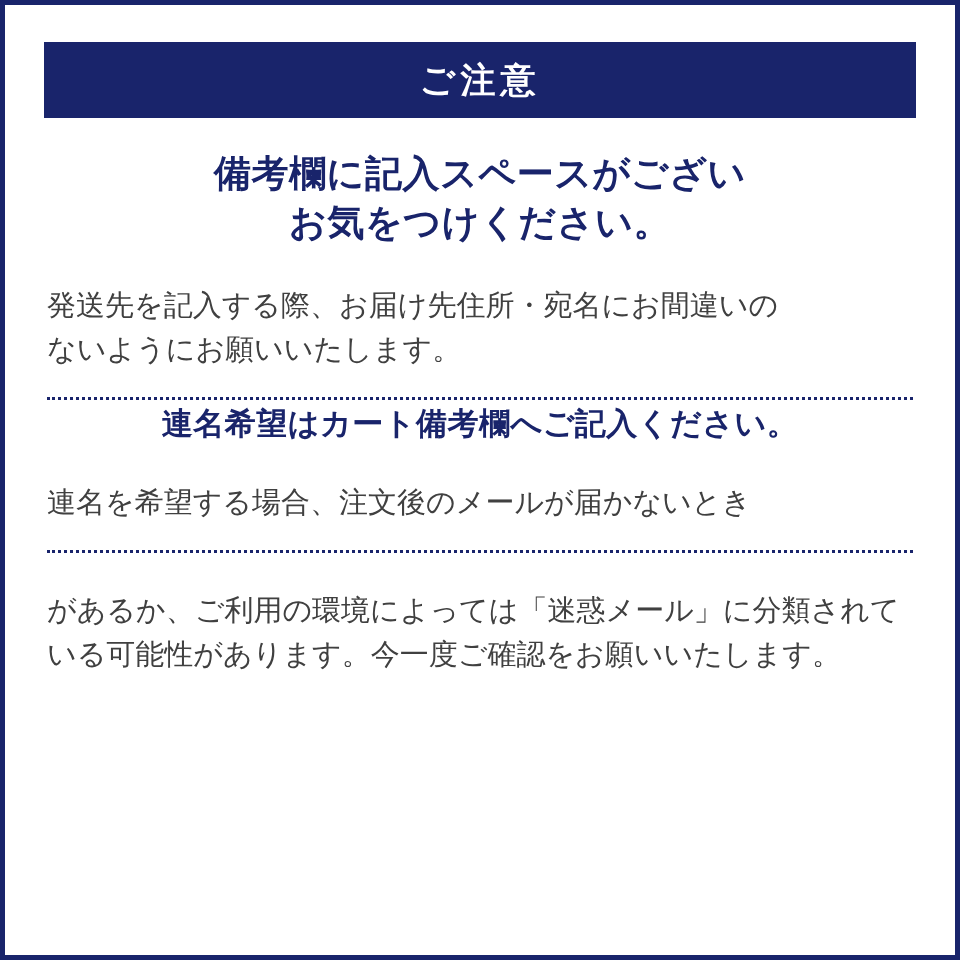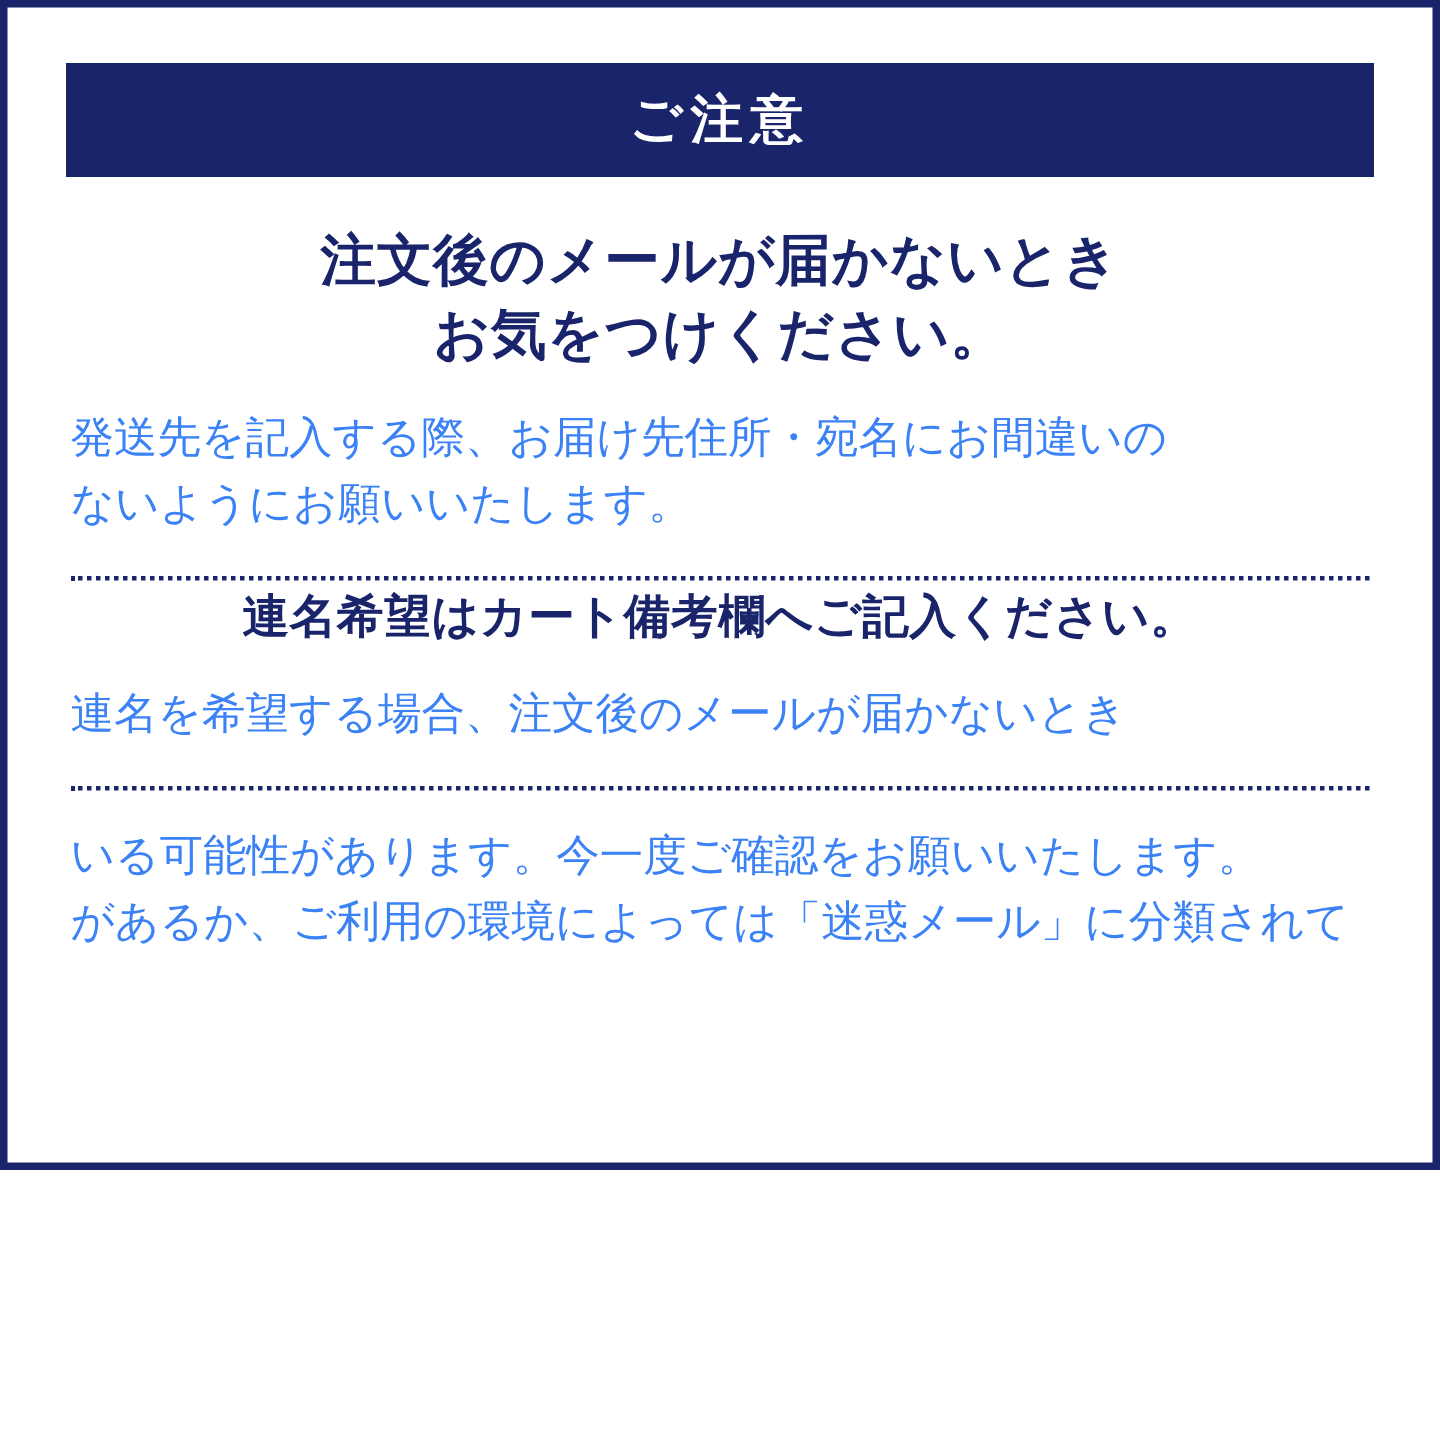--- a/index.html
+++ b/index.html
@@ -10,21 +10,21 @@
     width: 960px;
     height: 960px;
     background: #ffffff;
     font-family: "Liberation Sans", "DejaVu Sans", sans-serif;
     overflow: hidden;
   }
 
   .page {
     position: relative;
     width: 960px;
-    height: 780px;
+    height: 960px;
     box-sizing: border-box;
     border: 5px solid #19246b;
     background: #ffffff;
   }
 
   .inner {
     position: absolute;
     left: 0;
     top: 0;
     right: 0;
@@ -59,24 +59,24 @@
   .heading.h-main {
     font-size: 37px;
     margin-top: 32px;
   }
 
   .heading.h-sub {
     font-size: 31px;
   }
 
   .body-text {
-    color: #3b82f6;
+    color: #404040;
     font-size: 29px;
     line-height: 1.52;
-    margin-top: 22px;
+    margin-top: 35px;
     letter-spacing: 0px;
   }
 
   .divider {
     margin: 26px 42px 0 42px;
     border-top: 3px dotted #19246b;
     height: 0;
   }
 
   .block-2 { margin-top: 4px; }
@@ -89,21 +89,21 @@
 
 <div class="page">
   <div class="inner">
 
     <div class="banner">
       <span>ご注意</span>
     </div>
 
     <div class="section">
       <div class="heading h-main">
-        <div class="nowrap">注文後のメールが届かないとき</div>
+        <div class="nowrap">備考欄に記入スペースがござい</div>
         <div class="nowrap">お気をつけください。</div>
       </div>
       <div class="body-text">
         <div class="nowrap">発送先を記入する際、お届け先住所・宛名にお間違いの</div>
         <div class="nowrap">ないようにお願いいたします。</div>
       </div>
     </div>
 
     <div class="divider"></div>
 
@@ -113,19 +113,19 @@
       </div>
       <div class="body-text">
         <div class="nowrap">連名を希望する場合、注文後のメールが届かないとき</div>
       </div>
     </div>
 
     <div class="divider"></div>
 
     <div class="section block-3">
       <div class="body-text">
+        <div class="nowrap">があるか、ご利用の環境によっては「迷惑メール」に分類されて</div>
         <div class="nowrap">いる可能性があります。今一度ご確認をお願いいたします。</div>
-        <div class="nowrap">があるか、ご利用の環境によっては「迷惑メール」に分類されて</div>
       </div>
     </div>
 
   </div>
 </div>
 
 </body></html>

